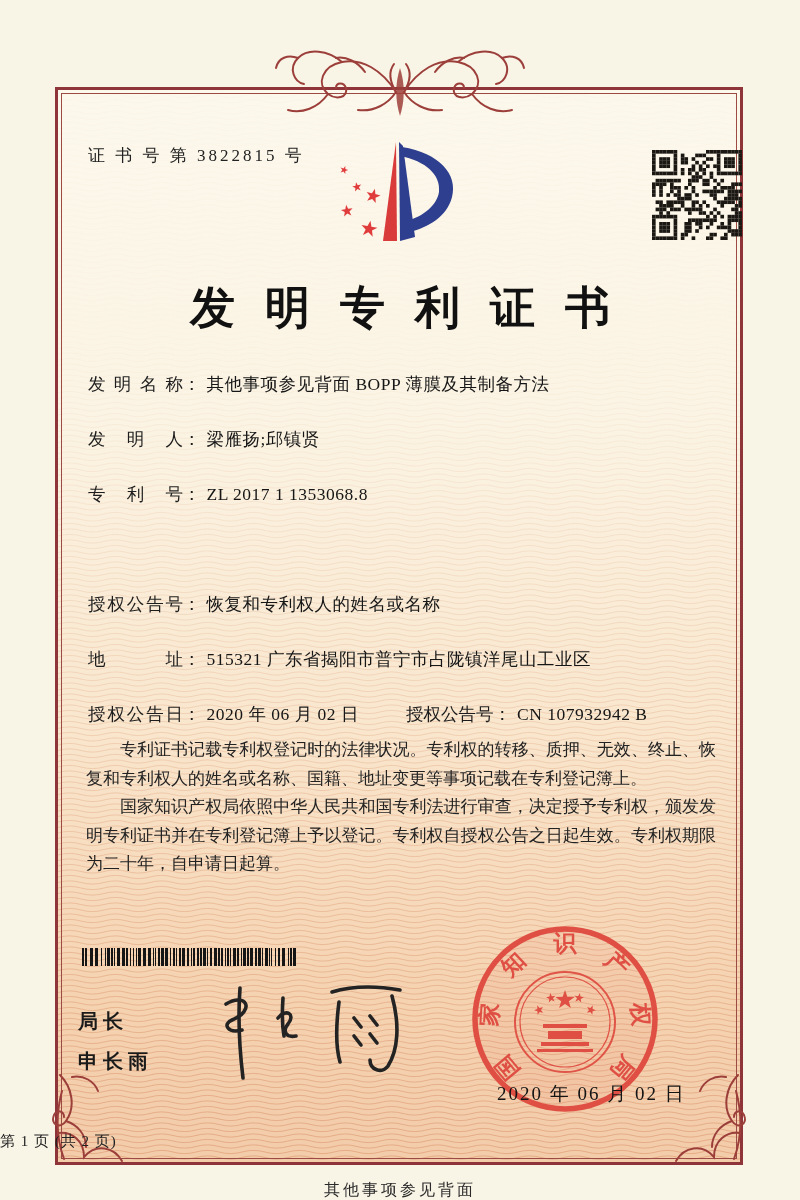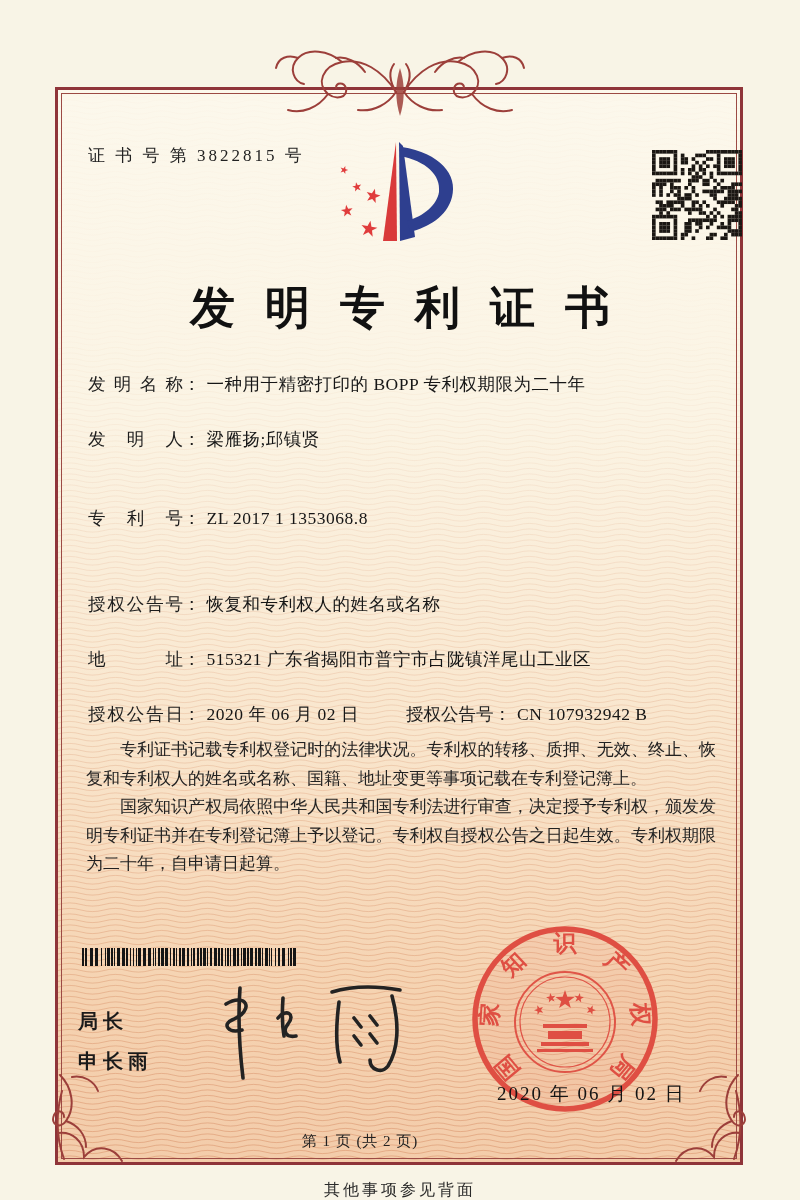--- a/index.html
+++ b/index.html
@@ -72,21 +72,21 @@
   }
   .signer div{margin-bottom:13px;}
   .signature{position:absolute;left:212px;top:946px;}
 
   .seal{position:absolute;left:470px;top:900px;width:190px;height:190px;}
   .seal-date{
     position:absolute;left:497px;top:1057px;
     font-size:19px;color:#141414;letter-spacing:2px;z-index:5;
   }
   .page-info{
-    position:absolute;left:0;top:1108px;width:720px;text-align:center;
+    position:absolute;left:0;top:1108px;width:720px;
     font-size:15px;color:#222;letter-spacing:1px;z-index:5;
   }
   .footer-note{
     position:absolute;left:0;top:1156px;width:800px;text-align:center;
     font-size:16px;color:#2a2a2a;letter-spacing:3px;
   }
 </style>
 </head>
 <body>
 
@@ -664,26 +664,26 @@
       <rect x="39.6" y="86.4" width="3.65" height="3.65" fill="#1b1713"></rect>
       <rect x="54.0" y="86.4" width="3.65" height="3.65" fill="#1b1713"></rect>
       <rect x="57.6" y="86.4" width="3.65" height="3.65" fill="#1b1713"></rect>
       <rect x="68.4" y="86.4" width="3.65" height="3.65" fill="#1b1713"></rect>
       <rect x="72.0" y="86.4" width="3.65" height="3.65" fill="#1b1713"></rect>
     </svg>
 
   <div class="title">发明专利证书</div>
 
   <div class="field-row" style="top:348px">
-    <span class="flabel">发明名称</span><span class="fcolon">：</span><span class="fvalue">一种用于精密打印的 BOPP 专利权期限为二十年</span>
+    <span class="flabel">发明名称</span><span class="fcolon">：</span><span class="fvalue">其他事项参见背面 BOPP 薄膜及其制备方法</span>
   </div>
   <div class="field-row" style="top:403px">
     <span class="flabel">发明人</span><span class="fcolon">：</span><span class="fvalue">梁雁扬;邱镇贤</span>
   </div>
-  <div class="field-row" style="top:482px">
+  <div class="field-row" style="top:458px">
     <span class="flabel">专利号</span><span class="fcolon">：</span><span class="fvalue">ZL 2017 1 1353068.8</span>
   </div>
   <div class="field-row" style="top:568px">
     <span class="flabel">授权公告号</span><span class="fcolon">：</span><span class="fvalue">恢复和专利权人的姓名或名称</span>
   </div>
   <div class="field-row" style="top:623px">
     <span class="flabel">地址</span><span class="fcolon">：</span><span class="fvalue">515321 广东省揭阳市普宁市占陇镇洋尾山工业区</span>
   </div>
   <div class="field-row" style="top:678px">
     <span class="flabel">授权公告日</span><span class="fcolon">：</span><span class="fvalue">2020 年 06 月 02 日</span>

